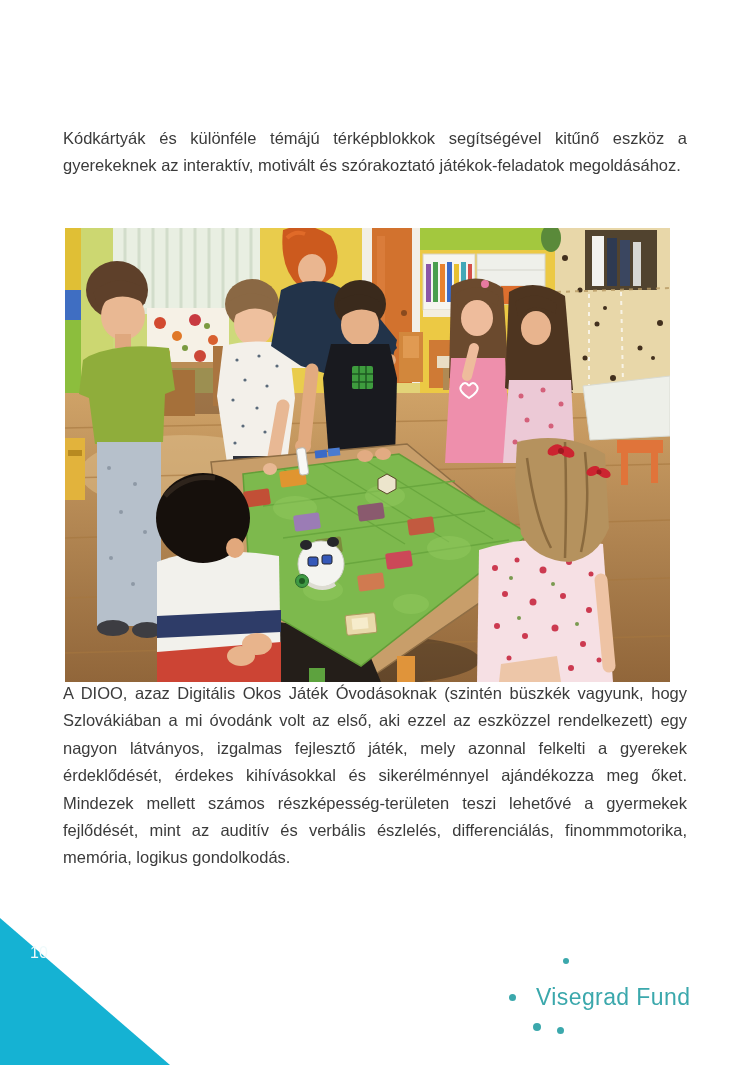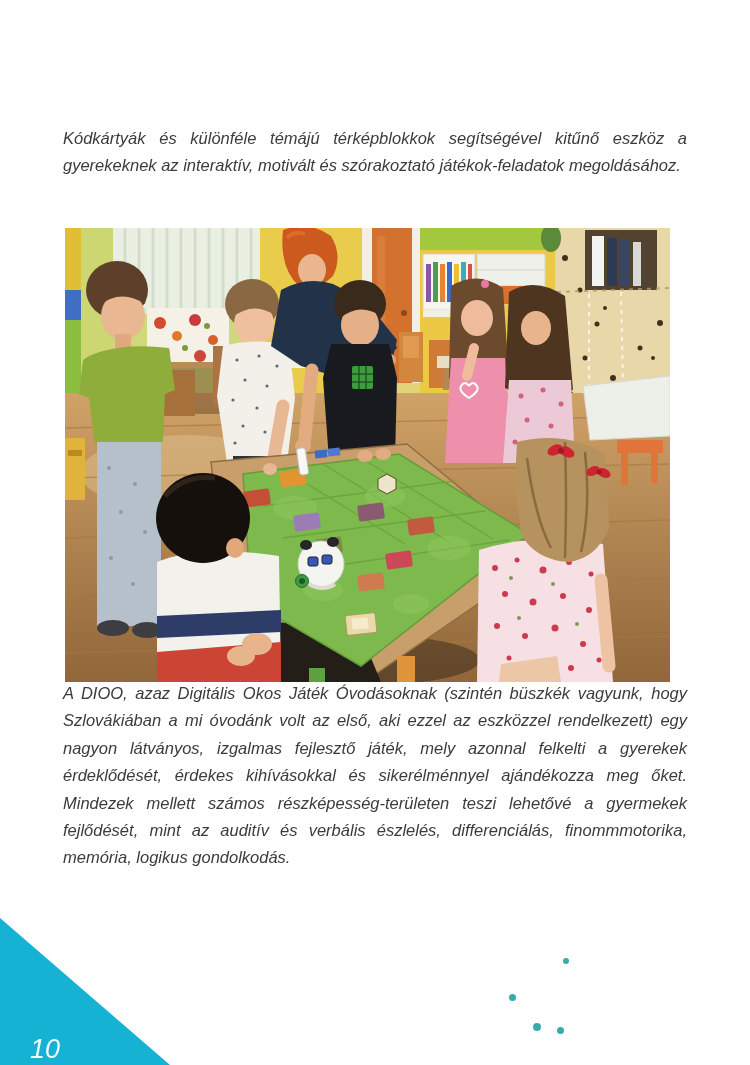--- a/index.html
+++ b/index.html
@@ -2,21 +2,20 @@
 <html><head>
 <meta charset="utf-8">
 <style>
   html,body{margin:0;padding:0;background:#ffffff;}
   .page{
     position:relative;
     width:750px;height:1065px;
     background:#ffffff;
     overflow:hidden;
     font-family:"Liberation Sans", sans-serif;
-    font-style:italic;
   }
   .para{
     position:absolute;
     left:63px;width:624px;
     margin:0;
     font-size:16.5px;
     line-height:27.4px;
     color:#3b3b3b;
     text-align:justify;
   }
@@ -29,23 +28,23 @@
     overflow:hidden;
   }
   .photo svg{display:block;}
   .corner-triangle{
     position:absolute;
     left:0;top:915px;
     width:170px;height:150px;
   }
   .page-number{
     position:absolute;
-    left:30px;top:1034px;
+    left:30px;top:944px;
     color:#effafb;
-    font-size:27px;
+    font-size:16px;
   }
   .logo{
     position:absolute;
     left:505px;top:948px;
     width:210px;height:100px;
   }
   .logo .dot{
     position:absolute;
     border-radius:50%;
     background:#3ba8ac;
@@ -427,15 +426,16 @@
     <polygon points="0,3 170,150 0,150" fill="#15b2d3"></polygon>
   </svg>
 
   <div class="page-number">10</div>
 
   <div class="logo">
     <span class="dot dot-top"></span>
     <span class="dot dot-left"></span>
     <span class="dot dot-b1"></span>
     <span class="dot dot-b2"></span>
+    <span class="logo-text">Visegrad Fund</span>
   </div>
 
 </div>
 
 </body></html>

